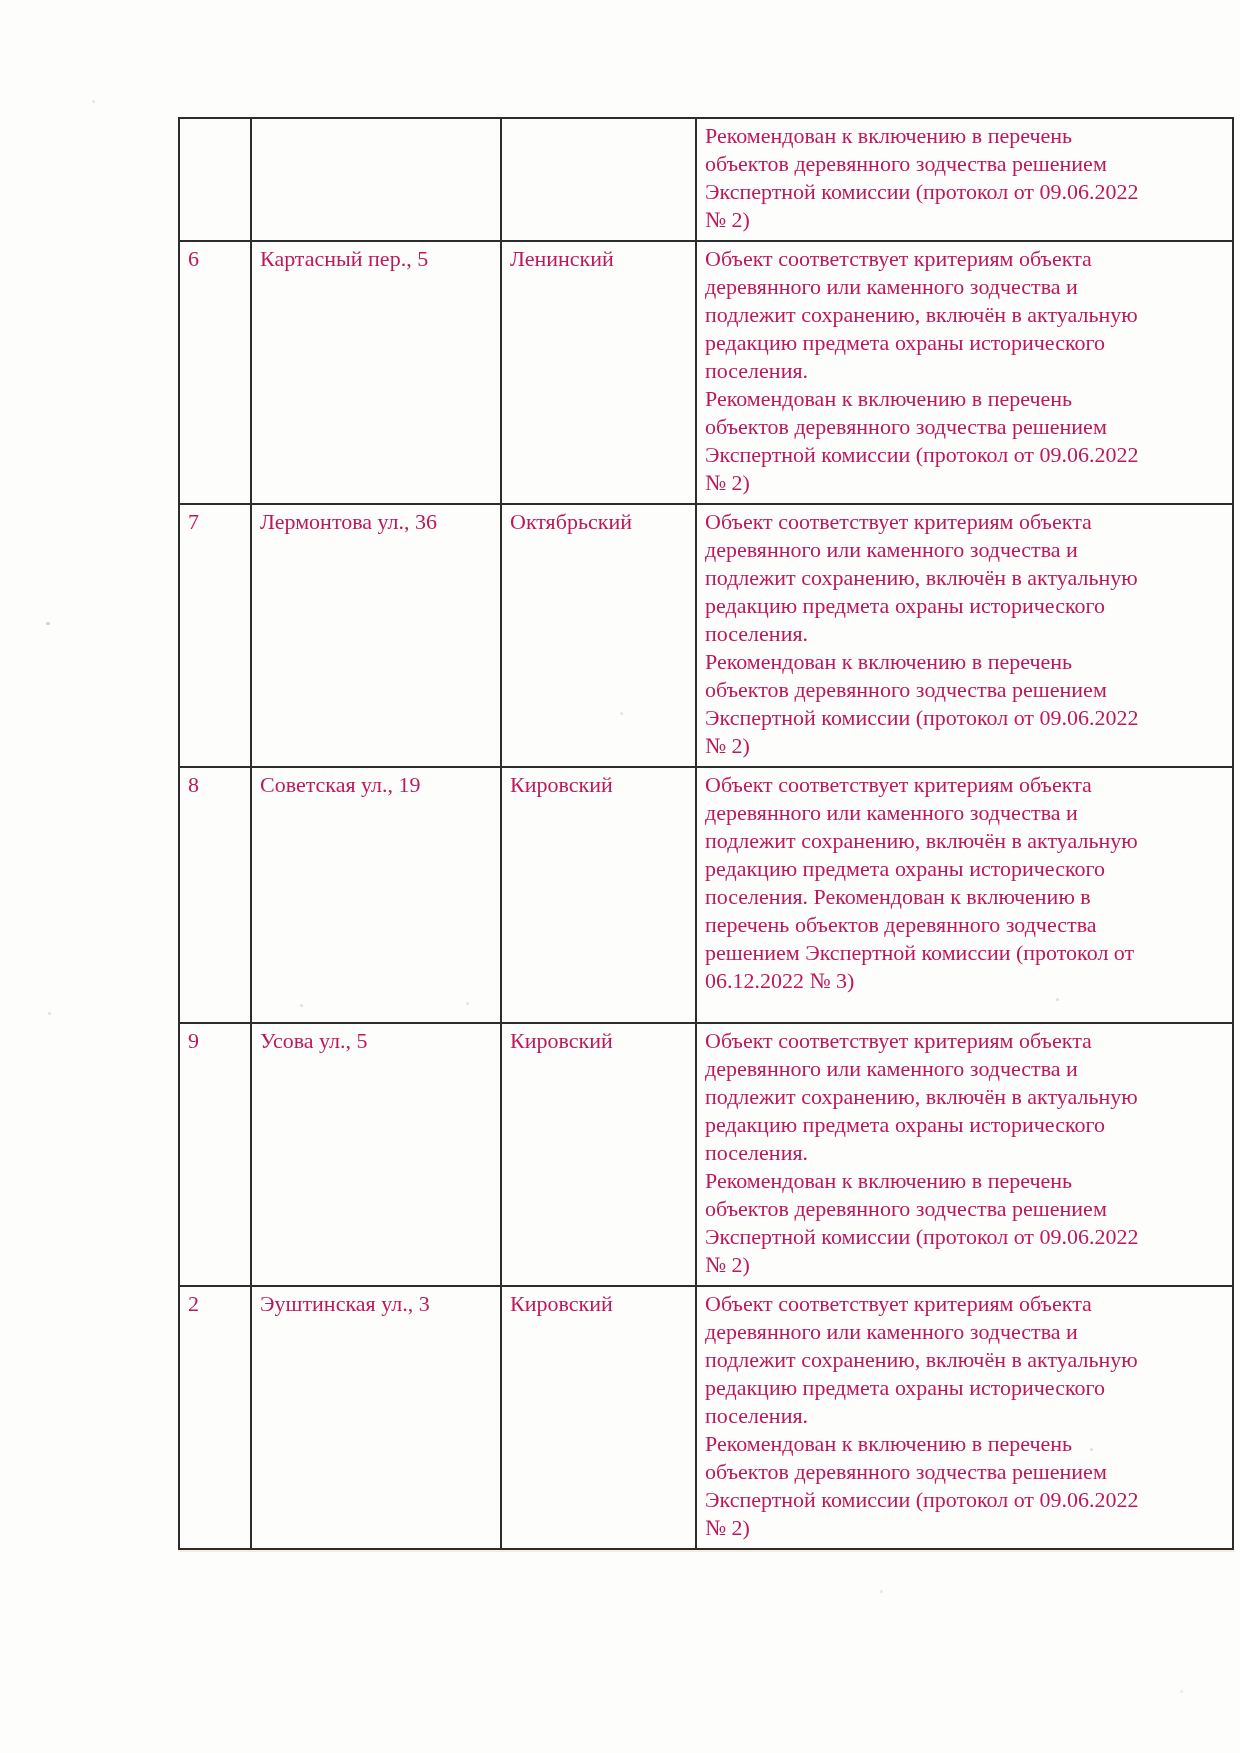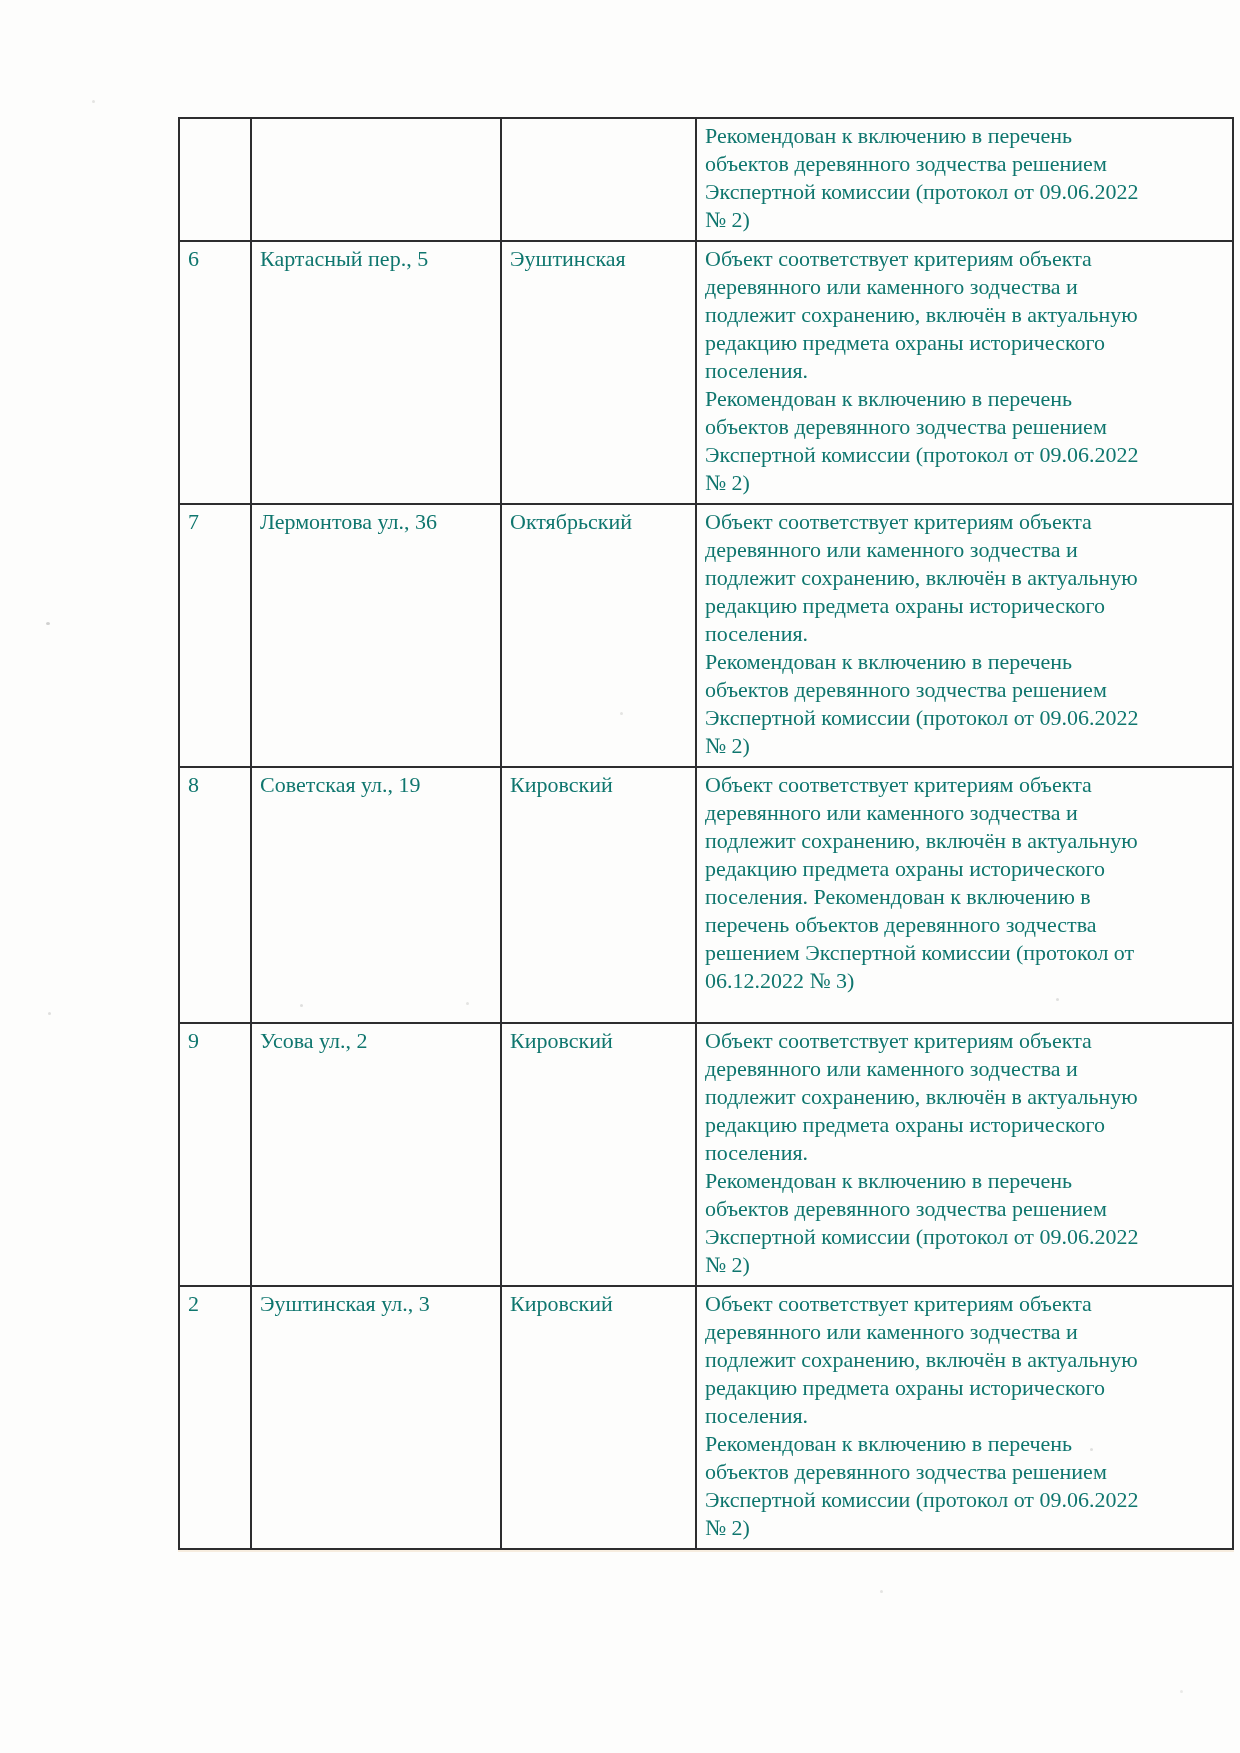--- a/index.html
+++ b/index.html
@@ -4,21 +4,21 @@
 <style>
   html, body { margin: 0; padding: 0; background: #e8e8e8; }
   .page {
     position: relative;
     width: 1240px;
     height: 1753px;
     margin: 0 auto;
     background: #fdfdfc;
     overflow: hidden;
     font-family: "Liberation Serif", "DejaVu Serif", serif;
-    color: #0f766e;
+    color: #be185d;
   }
   table.doc-table {
     position: absolute;
     left: 178px;
     top: 117px;
     width: 990px;
     border-collapse: collapse;
     table-layout: fixed;
   }
   table.doc-table td {
@@ -61,21 +61,21 @@
         <td class="c-addr"></td>
         <td class="c-dist"></td>
         <td class="c-desc">Рекомендован к включению в перечень
 объектов деревянного зодчества решением
 Экспертной комиссии (протокол от 09.06.2022
 № 2)</td>
       </tr>
       <tr class="r1">
         <td class="c-num">6</td>
         <td class="c-addr">Картасный пер., 5</td>
-        <td class="c-dist">Эуштинская</td>
+        <td class="c-dist">Ленинский</td>
         <td class="c-desc">Объект соответствует критериям объекта
 деревянного или каменного зодчества и
 подлежит сохранению, включён в актуальную
 редакцию предмета охраны исторического
 поселения.
 Рекомендован к включению в перечень
 объектов деревянного зодчества решением
 Экспертной комиссии (протокол от 09.06.2022
 № 2)</td>
       </tr>
@@ -101,21 +101,21 @@
 деревянного или каменного зодчества и
 подлежит сохранению, включён в актуальную
 редакцию предмета охраны исторического
 поселения. Рекомендован к включению в
 перечень объектов деревянного зодчества
 решением Экспертной комиссии (протокол от
 06.12.2022  № 3)</td>
       </tr>
       <tr class="r4">
         <td class="c-num">9</td>
-        <td class="c-addr">Усова ул., 2</td>
+        <td class="c-addr">Усова ул., 5</td>
         <td class="c-dist">Кировский</td>
         <td class="c-desc">Объект соответствует критериям объекта
 деревянного или каменного зодчества и
 подлежит сохранению, включён в актуальную
 редакцию предмета охраны исторического
 поселения.
 Рекомендован к включению в перечень
 объектов деревянного зодчества решением
 Экспертной комиссии (протокол от 09.06.2022
 № 2)</td>

